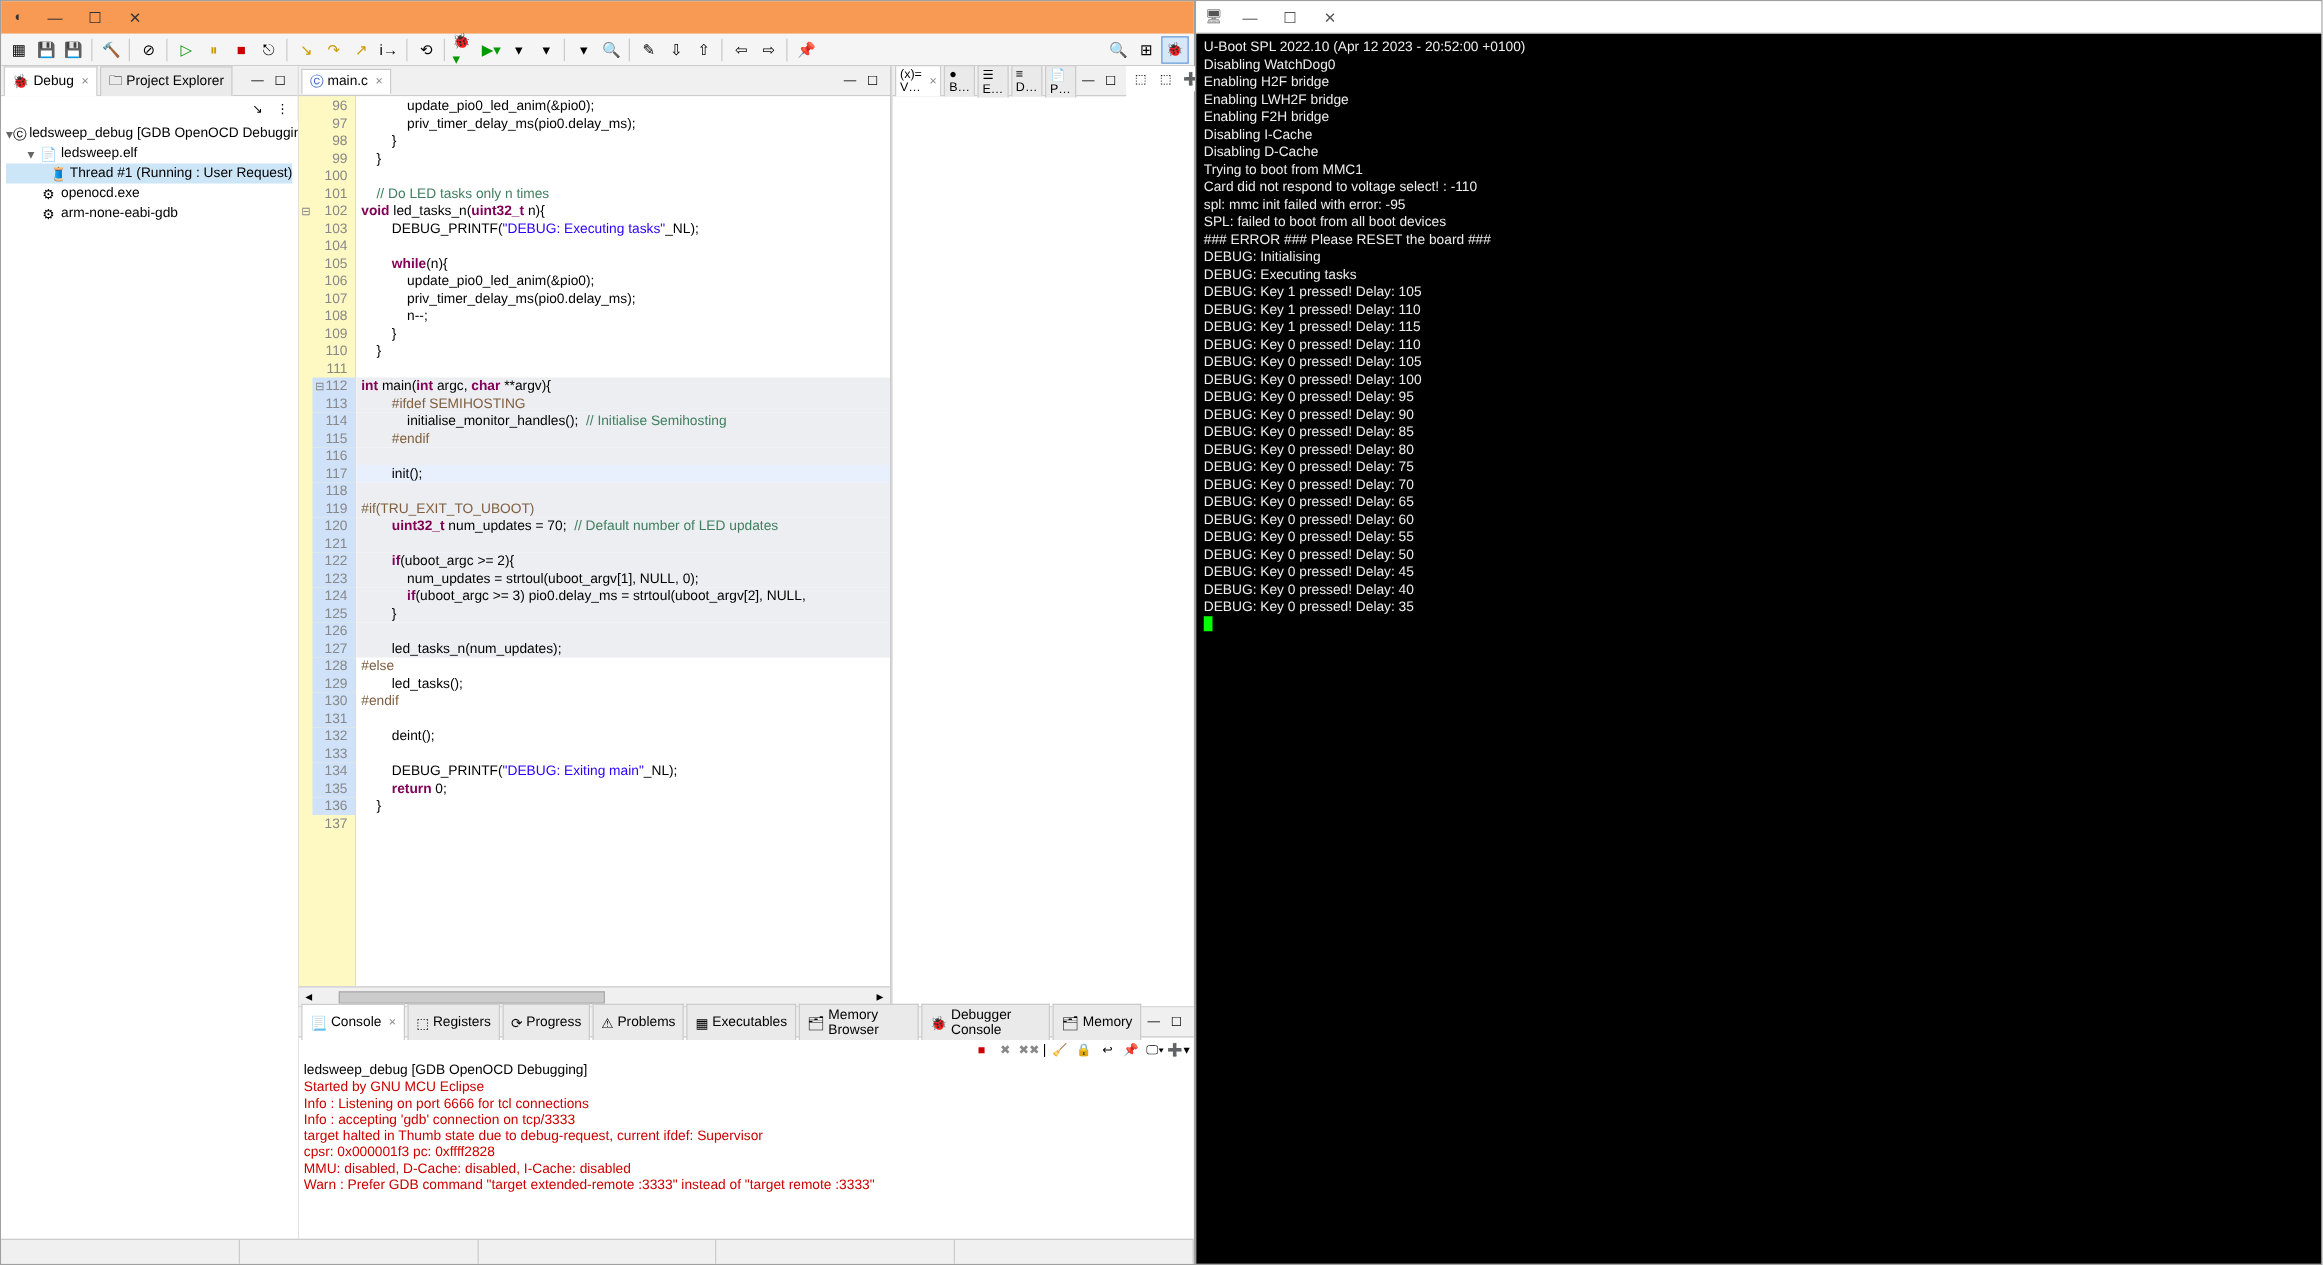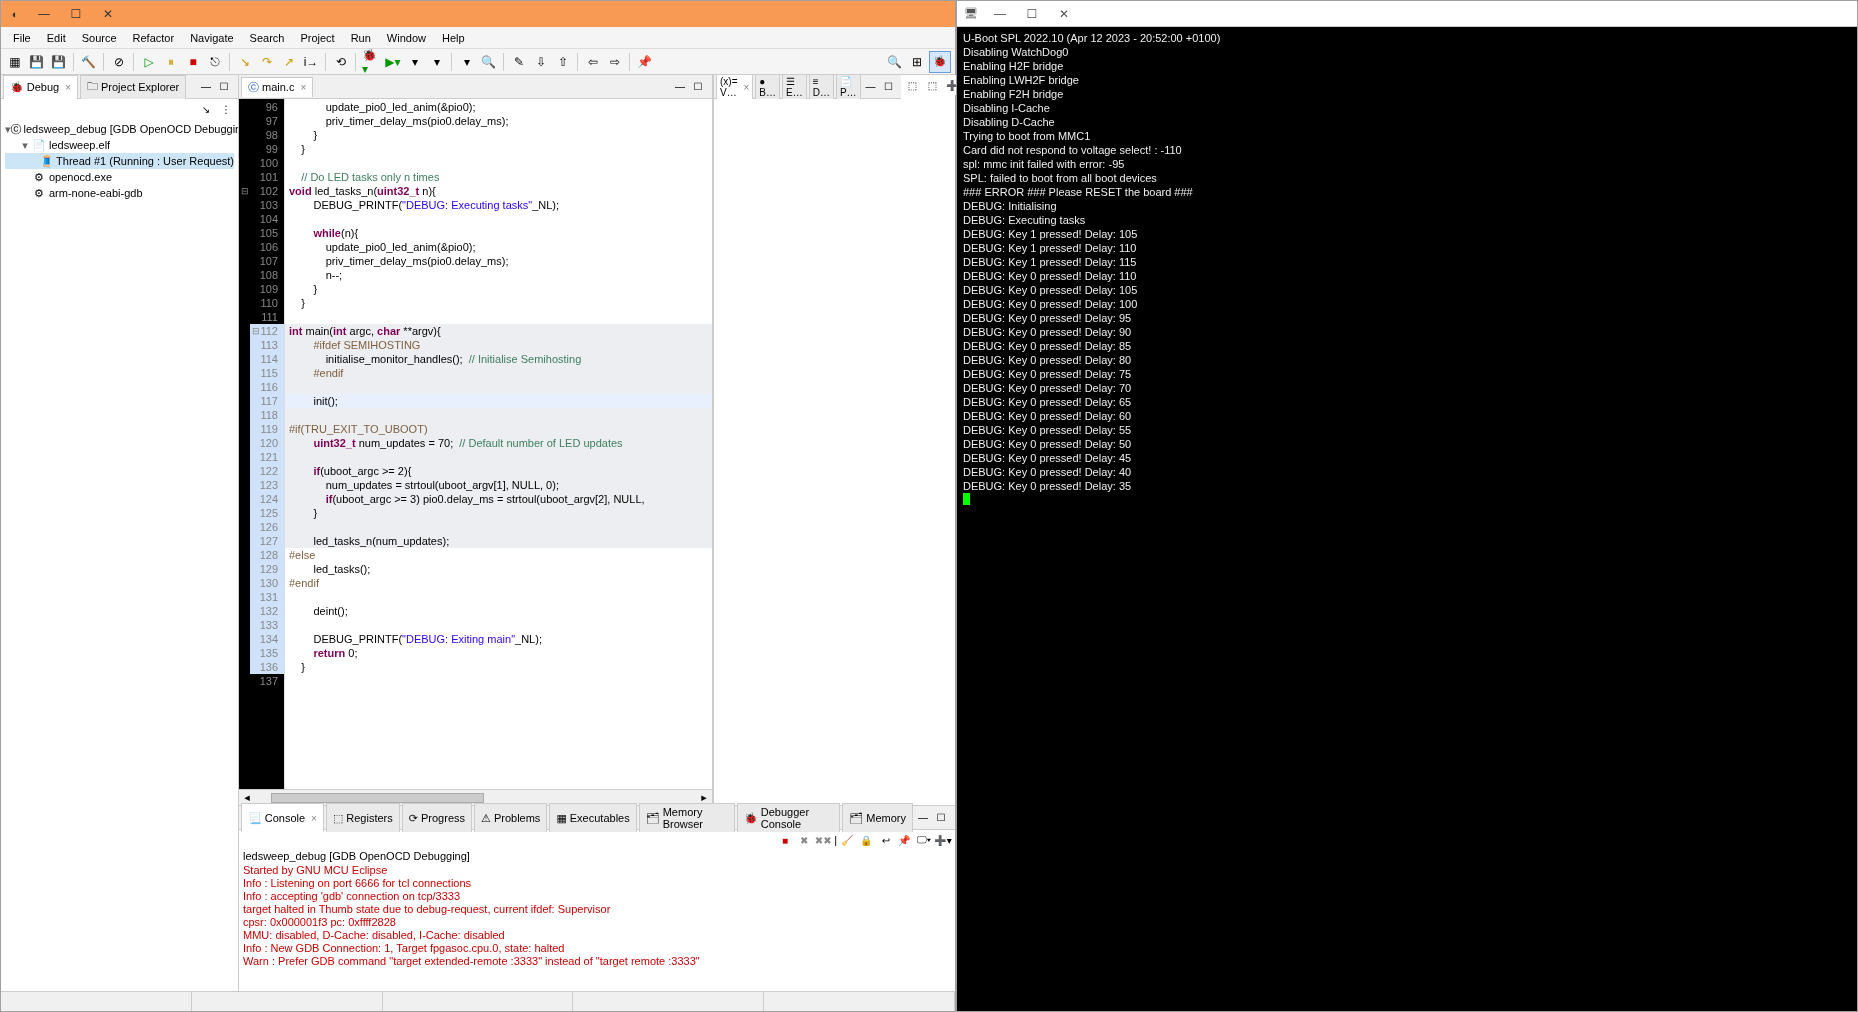--- a/index.html
+++ b/index.html
@@ -27,21 +27,21 @@
 .tab.inactive { background: #eaeaea; }
 .tab .close-x { color: #888; font-size: 10px; margin-left: 3px; cursor: pointer; }
 .mini-toolbar { height: 20px; display: flex; justify-content: flex-end; align-items: center; padding: 0 4px; gap: 4px; background: #fff; }
 .mini-btn { width: 16px; height: 16px; font-size: 10px; display: flex; align-items: center; justify-content: center; cursor: pointer; }
 .tree { flex: 1; overflow: auto; padding: 2px 4px; background: #fff; font-size: 11px; }
 .tree-row { display: flex; align-items: center; padding: 1px 0; white-space: nowrap; cursor: pointer; }
 .tree-row.selected { background: #cde6f7; }
 .tree-row .toggle { width: 12px; text-align: center; color: #666; }
 .tree-row .ticon { width: 16px; height: 14px; display: inline-flex; align-items: center; justify-content: center; margin-right: 2px; }
 .editor-area { flex: 1; display: flex; min-height: 0; }
-.gutter { width: 46px; background: #000000; text-align: right; font-family: Consolas, monospace; font-size: 11px; color: #888; border-right: 1px solid #ddd; padding-top: 1px; }
+.gutter { width: 46px; background: #fef9c3; text-align: right; font-family: Consolas, monospace; font-size: 11px; color: #888; border-right: 1px solid #ddd; padding-top: 1px; }
 .gutter .ln { padding-right: 6px; height: 14px; line-height: 14px; }
 .gutter .ln.marked { background: #cfe2f9; margin-left: 11px; }
 .gutter .ln.fold::before { content: "⊟"; float: left; margin-left: 2px; color: #888; font-size: 9px; }
 .code { flex: 1; font-family: Consolas, monospace; font-size: 11px; white-space: pre; overflow: auto; background: #fff; padding-top: 1px; line-height: 14px; }
 .code .cl { height: 14px; padding-left: 4px; }
 .code .cl.shaded { background: #eceef1; }
 .code .cl.current { background: #e8f0fe; }
 .code .kw { color: #7f0055; font-weight: bold; }
 .code .cm { color: #3f7f5f; }
 .code .pp { color: #7f5f3f; }
@@ -72,32 +72,20 @@
 <div class="eclipse-window">
   <div class="title-bar eclipse-title">
     <span class="icon">◐</span>
     <div class="win-btns">
       <span class="win-btn">—</span>
       <span class="win-btn">☐</span>
       <span class="win-btn">✕</span>
     </div>
   </div>
 
-  <div class="menu-bar" id="menu-bar">
-      <span class="menu-item">File</span>
-      <span class="menu-item">Edit</span>
-      <span class="menu-item">Source</span>
-      <span class="menu-item">Refactor</span>
-      <span class="menu-item">Navigate</span>
-      <span class="menu-item">Search</span>
-      <span class="menu-item">Project</span>
-      <span class="menu-item">Run</span>
-      <span class="menu-item">Window</span>
-      <span class="menu-item">Help</span>
-    </div>
 
   <div class="tool-bar">
     <span class="tool-btn">▦</span>
     <span class="tool-btn">💾</span>
     <span class="tool-btn">💾</span>
     <span class="tool-sep"></span>
     <span class="tool-btn">🔨</span>
     <span class="tool-sep"></span>
     <span class="tool-btn">⊘</span>
     <span class="tool-sep"></span>
@@ -349,21 +337,20 @@
           <span class="mini-btn">➕▾</span>
         </div>
         <div style="padding:0 4px;font-size:11px" class="title-line">ledsweep_debug [GDB OpenOCD Debugging]</div>
         <div class="console-body" id="console-body">
             <div>Started by GNU MCU Eclipse</div>
             <div>Info : Listening on port 6666 for tcl connections</div>
             <div>Info : accepting 'gdb' connection on tcp/3333</div>
             <div>target halted in Thumb state due to debug-request, current ifdef: Supervisor</div>
             <div>cpsr: 0x000001f3 pc: 0xffff2828</div>
             <div>MMU: disabled, D-Cache: disabled, I-Cache: disabled</div>
-            <div>Info : New GDB Connection: 1, Target fpgasoc.cpu.0, state: halted</div>
             <div>Warn : Prefer GDB command "target extended-remote :3333" instead of "target remote :3333"</div>
           </div>
       </div>
     </div>
   </div>
 
   <div class="status-bar">
     <div class="cell"></div>
       <div class="cell"></div>
       <div class="cell"></div>

